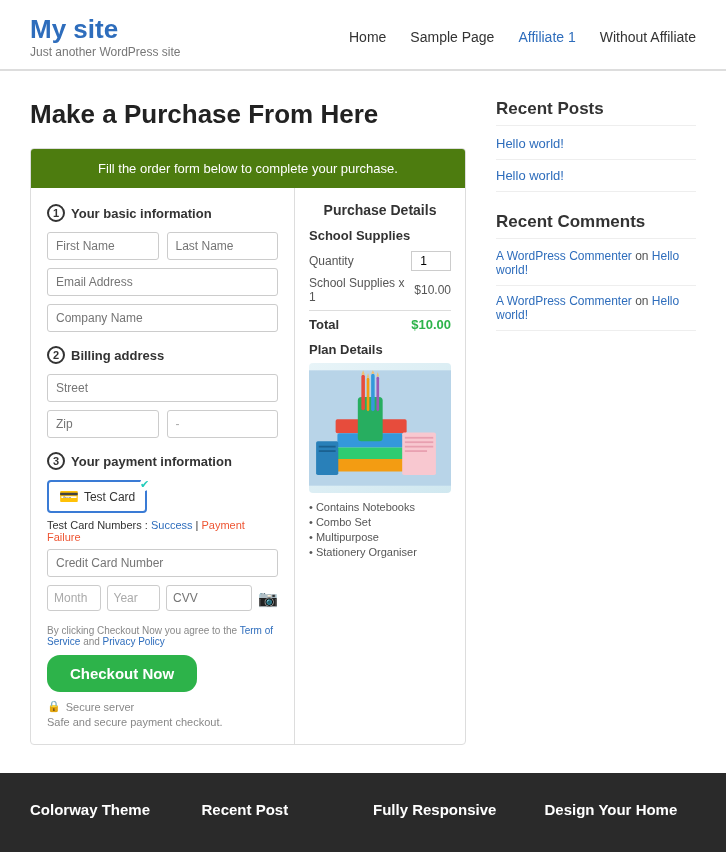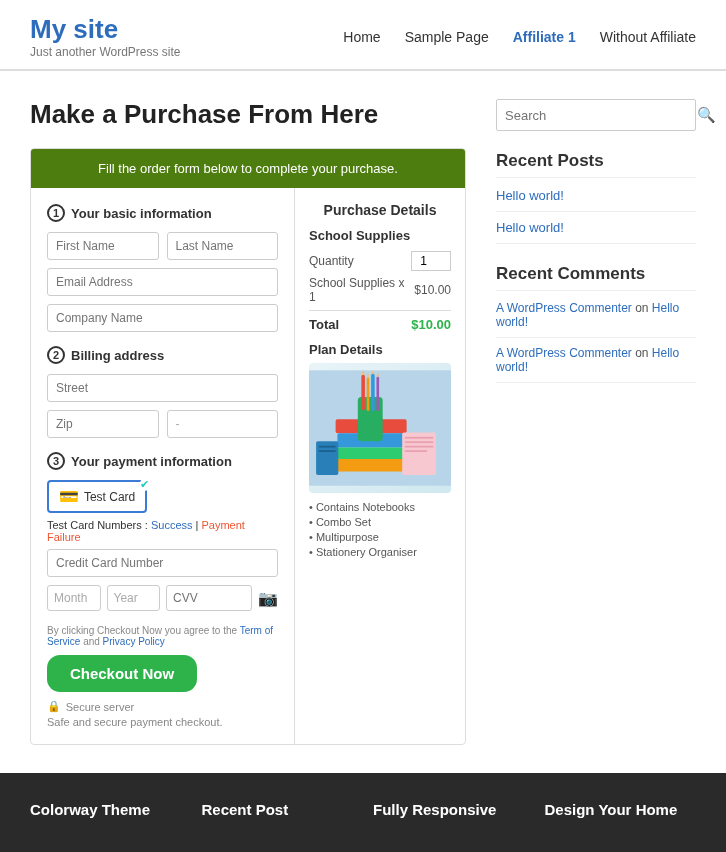--- a/index.html
+++ b/index.html
@@ -4,21 +4,21 @@
   <style>
     * { box-sizing: border-box; margin: 0; padding: 0; }
     body { font-family: Arial, sans-serif; font-size: 14px; color: #333; background: #fff; }
 
     
     .header { display: flex; align-items: center; justify-content: space-between; padding: 14px 30px 10px; border-bottom: 1px solid #ddd; }
     .site-title { font-size: 26px; font-weight: bold; color: #2e6dbc; }
     .site-tagline { font-size: 12px; color: #777; }
     .nav { display: flex; gap: 24px; align-items: center; }
     .nav a { text-decoration: none; color: #333; font-size: 14px; }
-    .nav a.active { color: #2e6dbc; font-weight: bold; }
+    .nav a.active { color: #2e6dbc; font-weight: normal; }
     .nav a.affiliate { color: #2e6dbc; }
 
     
     .main-container { display: flex; gap: 30px; padding: 28px 30px; }
     .content-area { flex: 1; }
     .sidebar { width: 200px; flex-shrink: 0; }
 
     
     .page-title { font-size: 26px; font-weight: bold; color: #222; margin-bottom: 18px; }
 
@@ -269,24 +269,20 @@
             <li>Multipurpose</li>
             <li>Stationery Organiser</li>
           </ul>
 
         </div>
       </div>
     </div>
   </div>
 
   <div class="sidebar">
-    <div class="search-box">
-      <input class="search-input" type="text" placeholder="Search" style="">
-      <button class="search-icon-btn">🔍</button>
-    </div>
 
     <div class="sidebar-section">
       <div class="sidebar-section-title">Recent Posts</div>
       <a href="#" class="sidebar-post-link">Hello world!</a>
       <a href="#" class="sidebar-post-link">Hello world!</a>
     </div>
 
     <div class="sidebar-section">
       <div class="sidebar-section-title">Recent Comments</div>
       <div class="comment-item">

